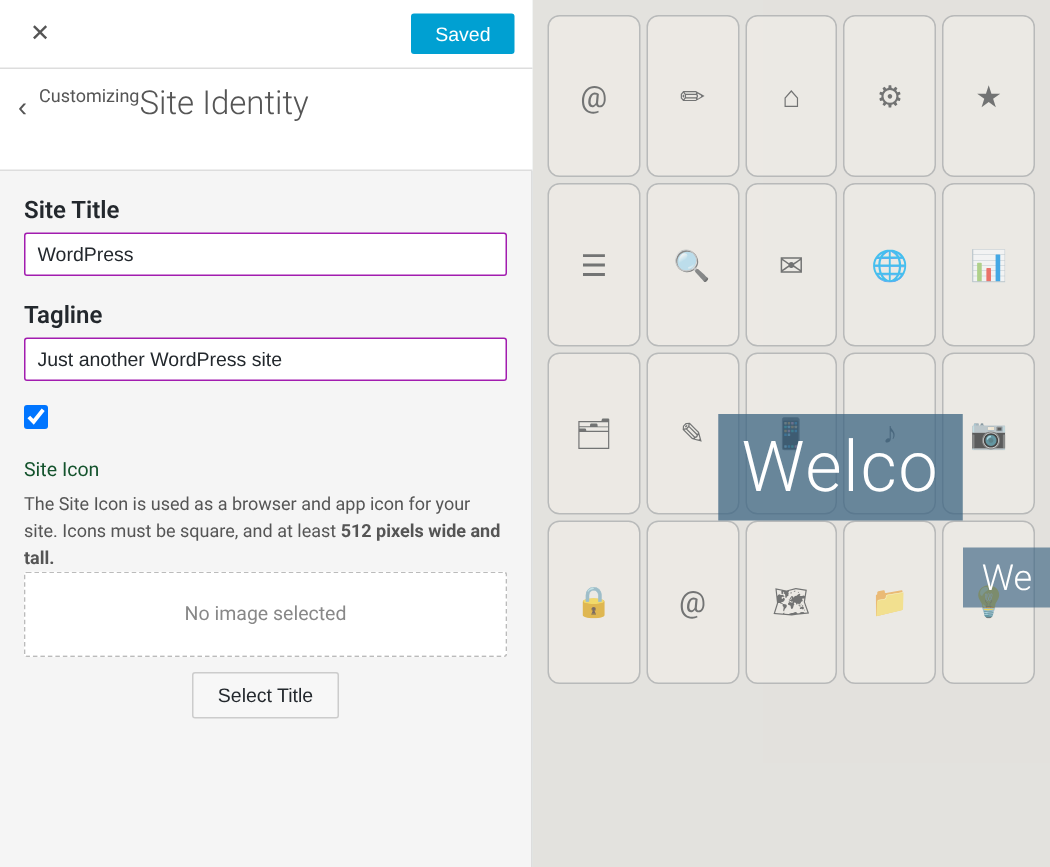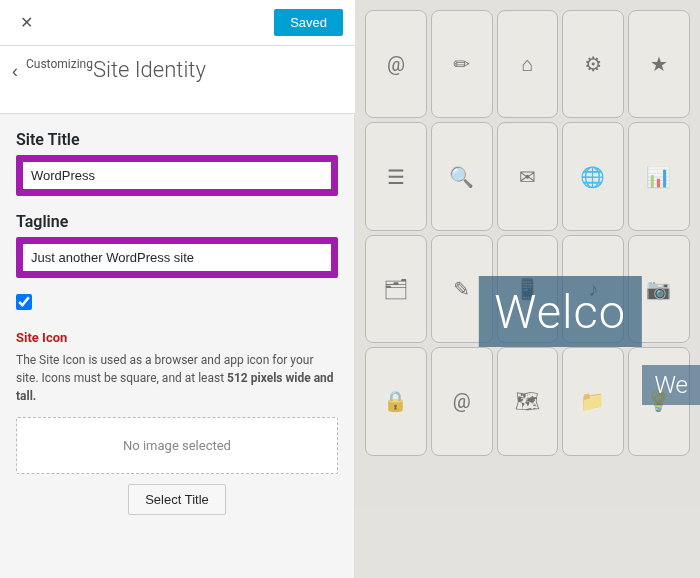--- a/index.html
+++ b/index.html
@@ -113,21 +113,21 @@
       font-size: 16px;
       font-weight: 600;
       color: #23282d;
       margin-bottom: 6px;
       display: block;
     }
 
     .field-input {
       width: 100%;
       padding: 6px 8px;
-      border: 7px solid #a21caf;
+      border: 1px solid #a21caf;
       background: #fff;
       font-size: 13px;
       color: #23282d;
       border-radius: 2px;
       outline: none;
     }
 
     .checkbox-row {
       display: flex;
       align-items: center;
@@ -141,30 +141,29 @@
       cursor: pointer;
     }
 
     .checkbox-label {
       font-size: 13px;
       color: #23282d;
     }
 
     .section-label {
       font-size: 13px;
-      font-weight: 700;
-      color: #b91c1c;
+      font-weight: 400;
+      color: #14532d;
       margin-bottom: 6px;
     }
 
     .icon-description {
       font-size: 12px;
       color: #555;
       line-height: 1.5;
-      margin-bottom: 12px;
     }
 
     .icon-description strong {
       font-weight: 700;
     }
 
     .no-image-box {
       border: 1px dashed #bbb;
       background: #fff;
       text-align: center;

